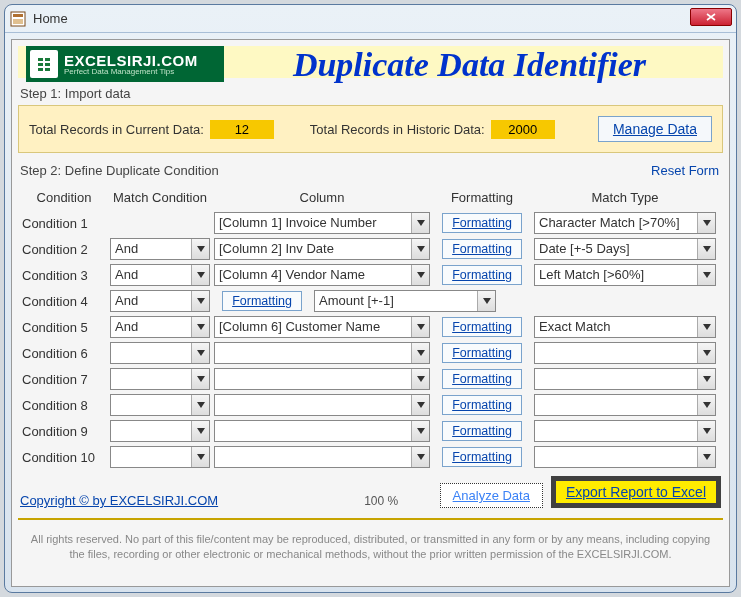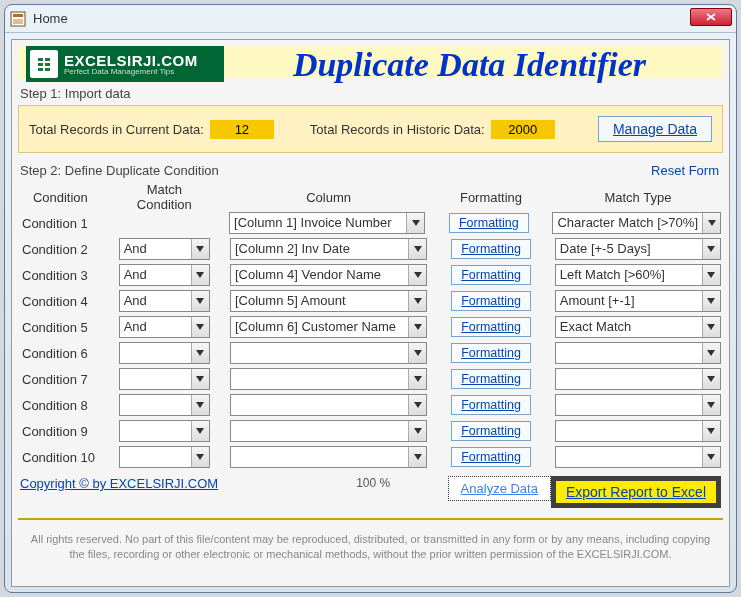--- a/index.html
+++ b/index.html
@@ -18,33 +18,33 @@
 .logo-sub { font-size: 8px; color: #bde2c7; }
 .app-title { flex: 1; text-align: center; color: #0033cc; font-family: 'Brush Script MT','Segoe Script',cursive; font-style: italic; font-weight: bold; font-size: 34px; }
 .step-label { font-size: 13px; color: #444; padding: 4px 2px; }
 .step1-box { background: #fff1c2; border: 1px solid #d9c77c; padding: 10px 10px; display: flex; align-items: center; gap: 6px; margin-bottom: 6px; }
 .yellow-val { background: #f7c800; display: inline-block; min-width: 64px; text-align: center; padding: 2px 8px; font-size: 13px; }
 .lbl { font-size: 13px; color: #333; }
 .manage-btn { margin-left: auto; background: #f5f8fb; border: 1px solid #7aa3cc; color: #0645ad; text-decoration: underline; padding: 4px 14px; cursor: pointer; font-size: 14px; }
 .step2-head { display: flex; align-items: center; }
 .reset-link { margin-left: auto; color: #0645ad; font-size: 13px; cursor: pointer; padding-right: 4px; }
 .grid { margin-top: 2px; }
-.grid-header, .grid-row { display: flex; align-items: center; height: 26px; gap: 20px; padding: 0 2px; }
+.grid-header, .grid-row { display: flex; align-items: center; height: 26px; gap: 4px; padding: 0 2px; }
 .col-cond { width: 86px; font-size: 13px; color: #333; padding-left: 2px; }
 .col-match { width: 100px; }
 .col-column { width: 216px; }
 .col-fmt { width: 96px; display: flex; justify-content: center; }
 .col-type { width: 182px; }
 .hdr { text-align: center; font-size: 13px; color: #333; }
 .combo { display: flex; height: 22px; border: 1px solid #888; background: #fff; width: 100%; }
 .combo .combo-text { flex: 1; padding: 2px 4px; font-size: 13px; color: #333; overflow: hidden; white-space: nowrap; }
 .combo .combo-arrow { width: 18px; background: linear-gradient(#f5f5f5, #ddd); border-left: 1px solid #aaa; display: flex; align-items: center; justify-content: center; cursor: pointer; }
 .combo .combo-arrow svg { width: 8px; height: 6px; }
 .fmt-btn { border: 1px solid #7aa3cc; background: #f8fbfd; color: #0645ad; text-decoration: underline; padding: 2px 6px; cursor: pointer; font-size: 12.5px; width: 80px; }
-.bottom-row { display: flex; align-items: flex-start; padding: 6px 2px; gap: 0; }
+.bottom-row { display: flex; align-items: flex-end; padding: 6px 2px; gap: 8px; }
 .copyright { color: #0645ad; text-decoration: underline; font-size: 13px; }
 .pct { font-size: 12px; color: #555; margin-left: 138px; }
 .analyze-btn { border: 1px dotted #333; background: #fff; color: #3b82f6; text-decoration: underline; padding: 4px 12px; cursor: pointer; font-size: 13px; }
 .export-btn { border: 5px solid #404040; background: #ffec00; color: #0645ad; text-decoration: underline; padding: 3px 10px; cursor: pointer; font-size: 14px; font-weight: normal; }
 .spacer-flex { flex: 1; }
 .footer-border { border-top: 2px solid #c6a300; margin-top: 4px; padding-top: 12px; }
 .footer-text { text-align: center; font-size: 11px; color: #888; line-height: 1.4; padding: 0 8px; }
 </style>
 </head>
 <body>
@@ -216,30 +216,20 @@
             <div class="col-match">
               <div class="combo">
                 <span class="combo-text">And</span>
                 <span class="combo-arrow">
                   <svg viewBox="0 0 8 6">
                     <path d="M0 0 L8 0 L4 6 Z" fill="#333"></path>
                   </svg>
                 </span>
               </div>
             </div>
-            <div class="col-column">
-              <div class="combo">
-                <span class="combo-text">[Column 5] Amount</span>
-                <span class="combo-arrow">
-                  <svg viewBox="0 0 8 6">
-                    <path d="M0 0 L8 0 L4 6 Z" fill="#333"></path>
-                  </svg>
-                </span>
-              </div>
-            </div>
             <div class="col-fmt">
               <button class="fmt-btn">Formatting</button>
             </div>
             <div class="col-type">
               <div class="combo">
                 <span class="combo-text">Amount [+-1]</span>
                 <span class="combo-arrow">
                   <svg viewBox="0 0 8 6">
                     <path d="M0 0 L8 0 L4 6 Z" fill="#333"></path>
                   </svg>

